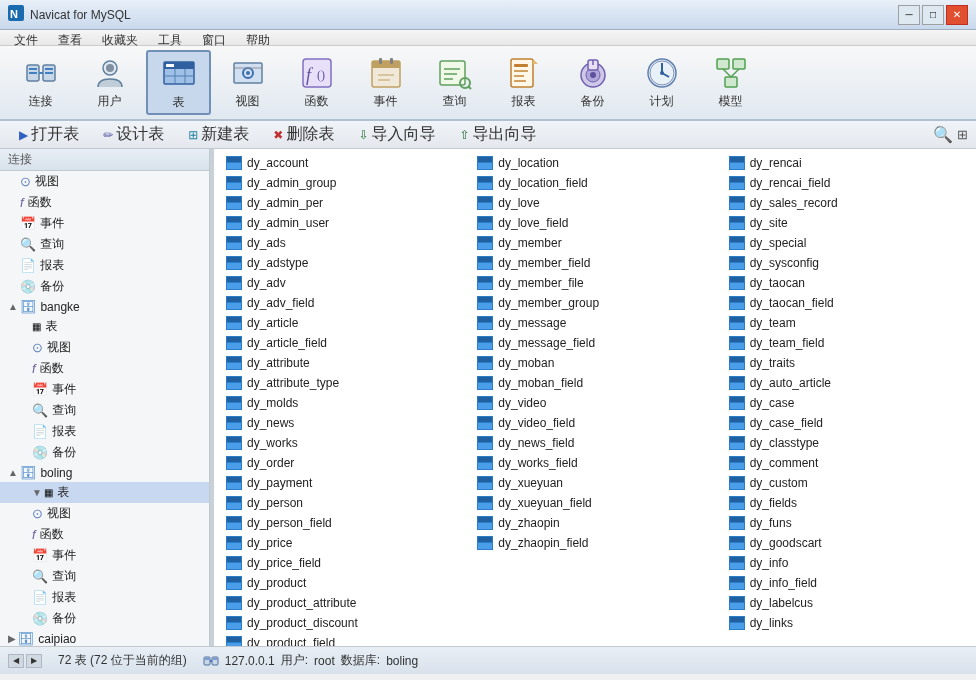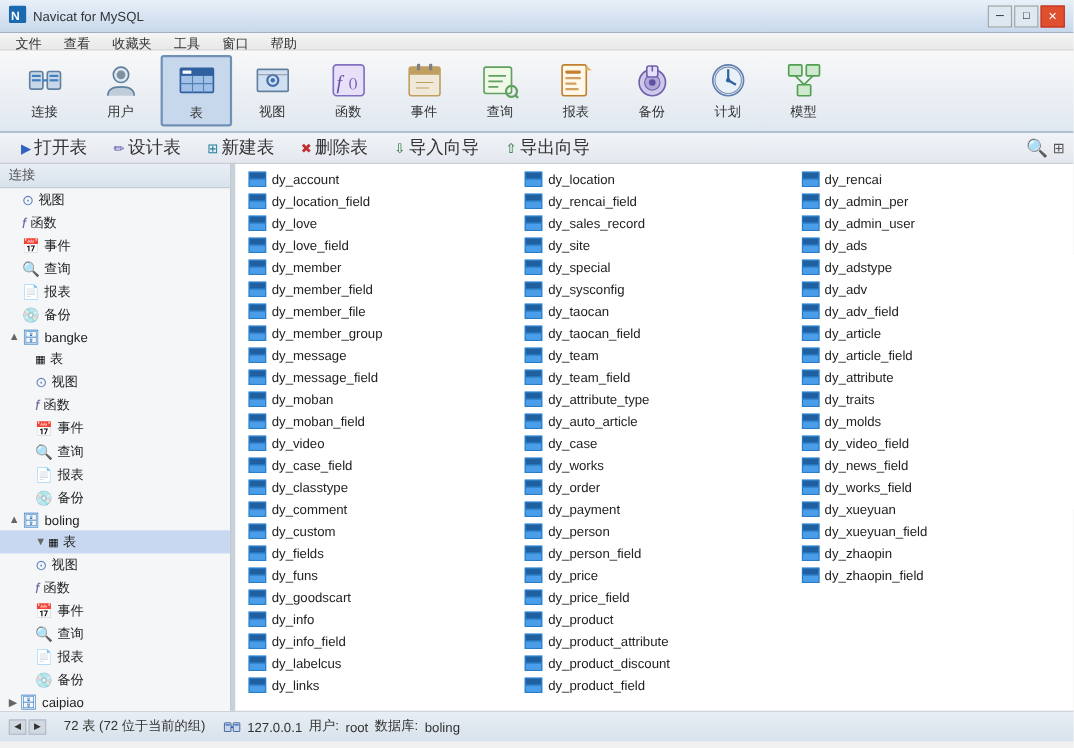--- a/index.html
+++ b/index.html
@@ -533,20 +533,24 @@
         <div class="table-entry">
           <span class="tbl-icon"></span>
           <span>dy_location</span>
         </div>
         <div class="table-entry">
           <span class="tbl-icon"></span>
           <span>dy_rencai</span>
         </div>
         <div class="table-entry">
           <span class="tbl-icon"></span>
+          <span>dy_admin_group</span>
+        </div>
+        <div class="table-entry">
+          <span class="tbl-icon"></span>
           <span>dy_location_field</span>
         </div>
         <div class="table-entry">
           <span class="tbl-icon"></span>
           <span>dy_rencai_field</span>
         </div>
         <div class="table-entry">
           <span class="tbl-icon"></span>
           <span>dy_admin_per</span>
         </div>
@@ -645,45 +649,49 @@
         <div class="table-entry">
           <span class="tbl-icon"></span>
           <span>dy_attribute</span>
         </div>
         <div class="table-entry">
           <span class="tbl-icon"></span>
           <span>dy_moban</span>
         </div>
         <div class="table-entry">
           <span class="tbl-icon"></span>
+          <span>dy_traits</span>
+        </div>
+        <div class="table-entry">
+          <span class="tbl-icon"></span>
           <span>dy_attribute_type</span>
         </div>
         <div class="table-entry">
           <span class="tbl-icon"></span>
-          <span>dy_traits</span>
-        </div>
-        <div class="table-entry">
-          <span class="tbl-icon"></span>
           <span>dy_moban_field</span>
         </div>
         <div class="table-entry">
           <span class="tbl-icon"></span>
           <span>dy_auto_article</span>
         </div>
         <div class="table-entry">
           <span class="tbl-icon"></span>
           <span>dy_molds</span>
         </div>
         <div class="table-entry">
           <span class="tbl-icon"></span>
           <span>dy_video</span>
         </div>
         <div class="table-entry">
           <span class="tbl-icon"></span>
           <span>dy_case</span>
+        </div>
+        <div class="table-entry">
+          <span class="tbl-icon"></span>
+          <span>dy_news</span>
         </div>
         <div class="table-entry">
           <span class="tbl-icon"></span>
           <span>dy_video_field</span>
         </div>
         <div class="table-entry">
           <span class="tbl-icon"></span>
           <span>dy_case_field</span>
         </div>
         <div class="table-entry">

